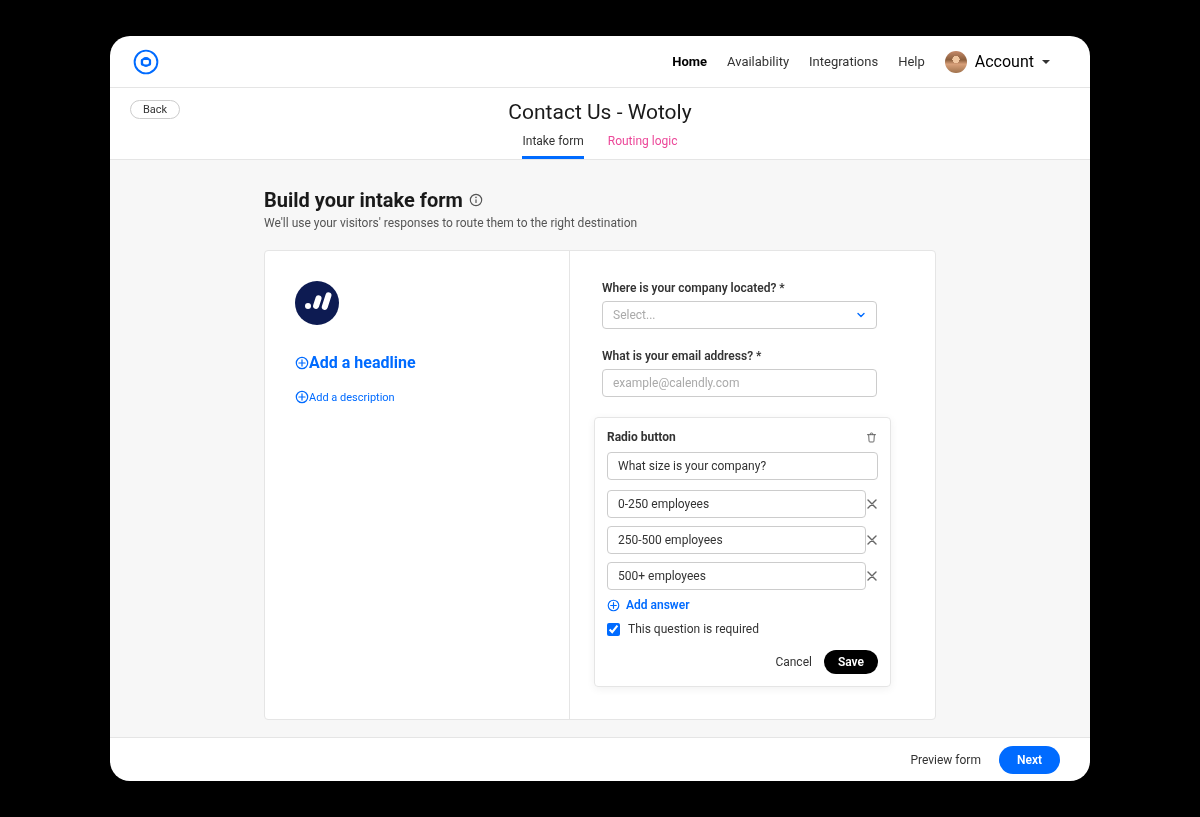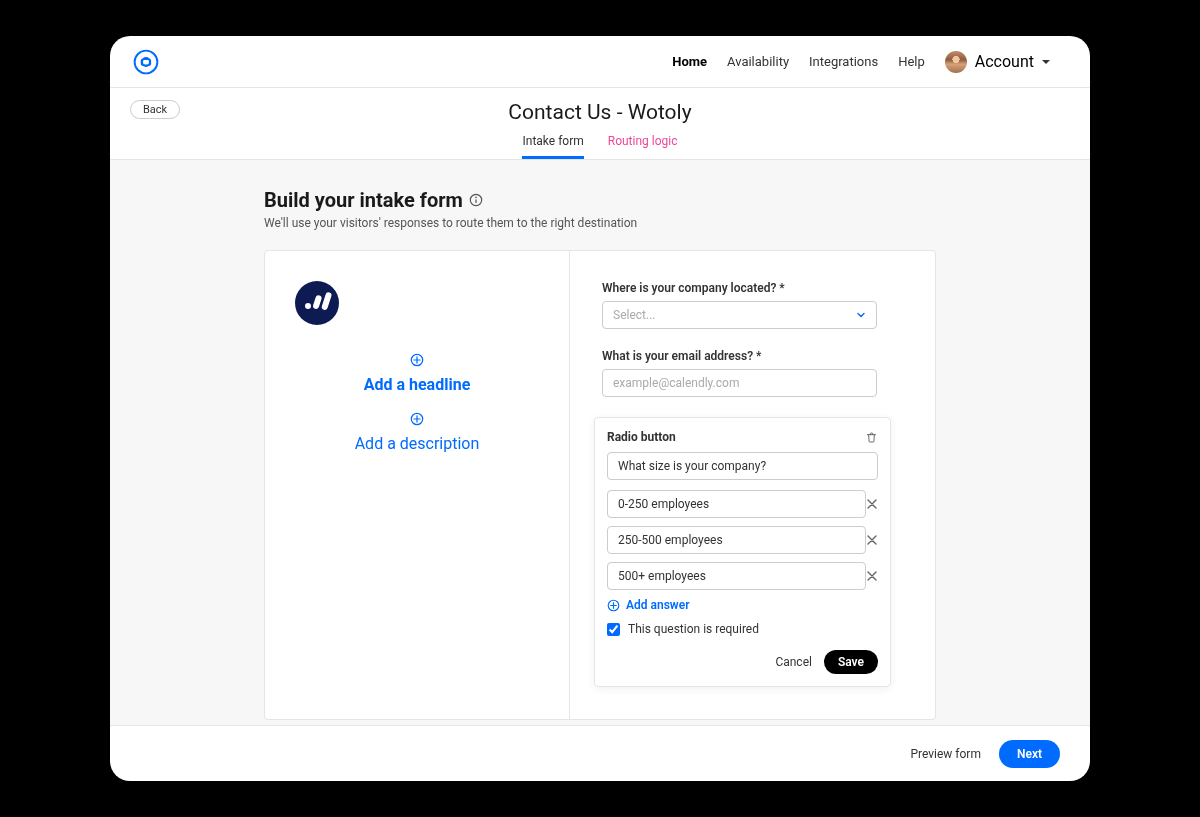--- a/index.html
+++ b/index.html
@@ -187,32 +187,31 @@
       display: block;
       background: #fff;
       border-radius: 99px;
     }
     .brand-circle .p1 { width: 6px; height: 6px; transform: translateY(3px); }
     .brand-circle .p2 { width: 6px; height: 14px; transform: rotate(18deg) translateY(-1px); }
     .brand-circle .p3 { width: 6px; height: 18px; transform: rotate(18deg) translateY(-2px); }
     .add-link {
       display: flex;
       align-items: center;
-      gap: 8px;
       color: #006bff;
       cursor: pointer;
-      flex-direction: column;
     }
     .add-headline {
       font-size: 16px;
       font-weight: 700;
       margin-bottom: 18px;
     }
     .add-desc {
-      font-size: 16px;
+      font-size: 11px;
+      align-items: flex-end;
     }
     .plus-circle {
       width: 14px;
       height: 14px;
       flex-shrink: 0;
     }
     .right-col {
       flex: 1;
       padding: 30px 32px 30px 32px;
     }
@@ -350,21 +349,21 @@
       color: #fff;
       border: none;
       border-radius: 999px;
       padding: 5px 14px;
       font-size: 12px;
       font-weight: 600;
       cursor: pointer;
     }
     
     .footer {
-      height: 56px;
+      height: 44px;
       border-top: 1px solid #e5e5e5;
       display: flex;
       align-items: center;
       justify-content: flex-end;
       padding: 0 30px;
       gap: 18px;
     }
     .preview-link {
       font-size: 12px;
       color: #333;

